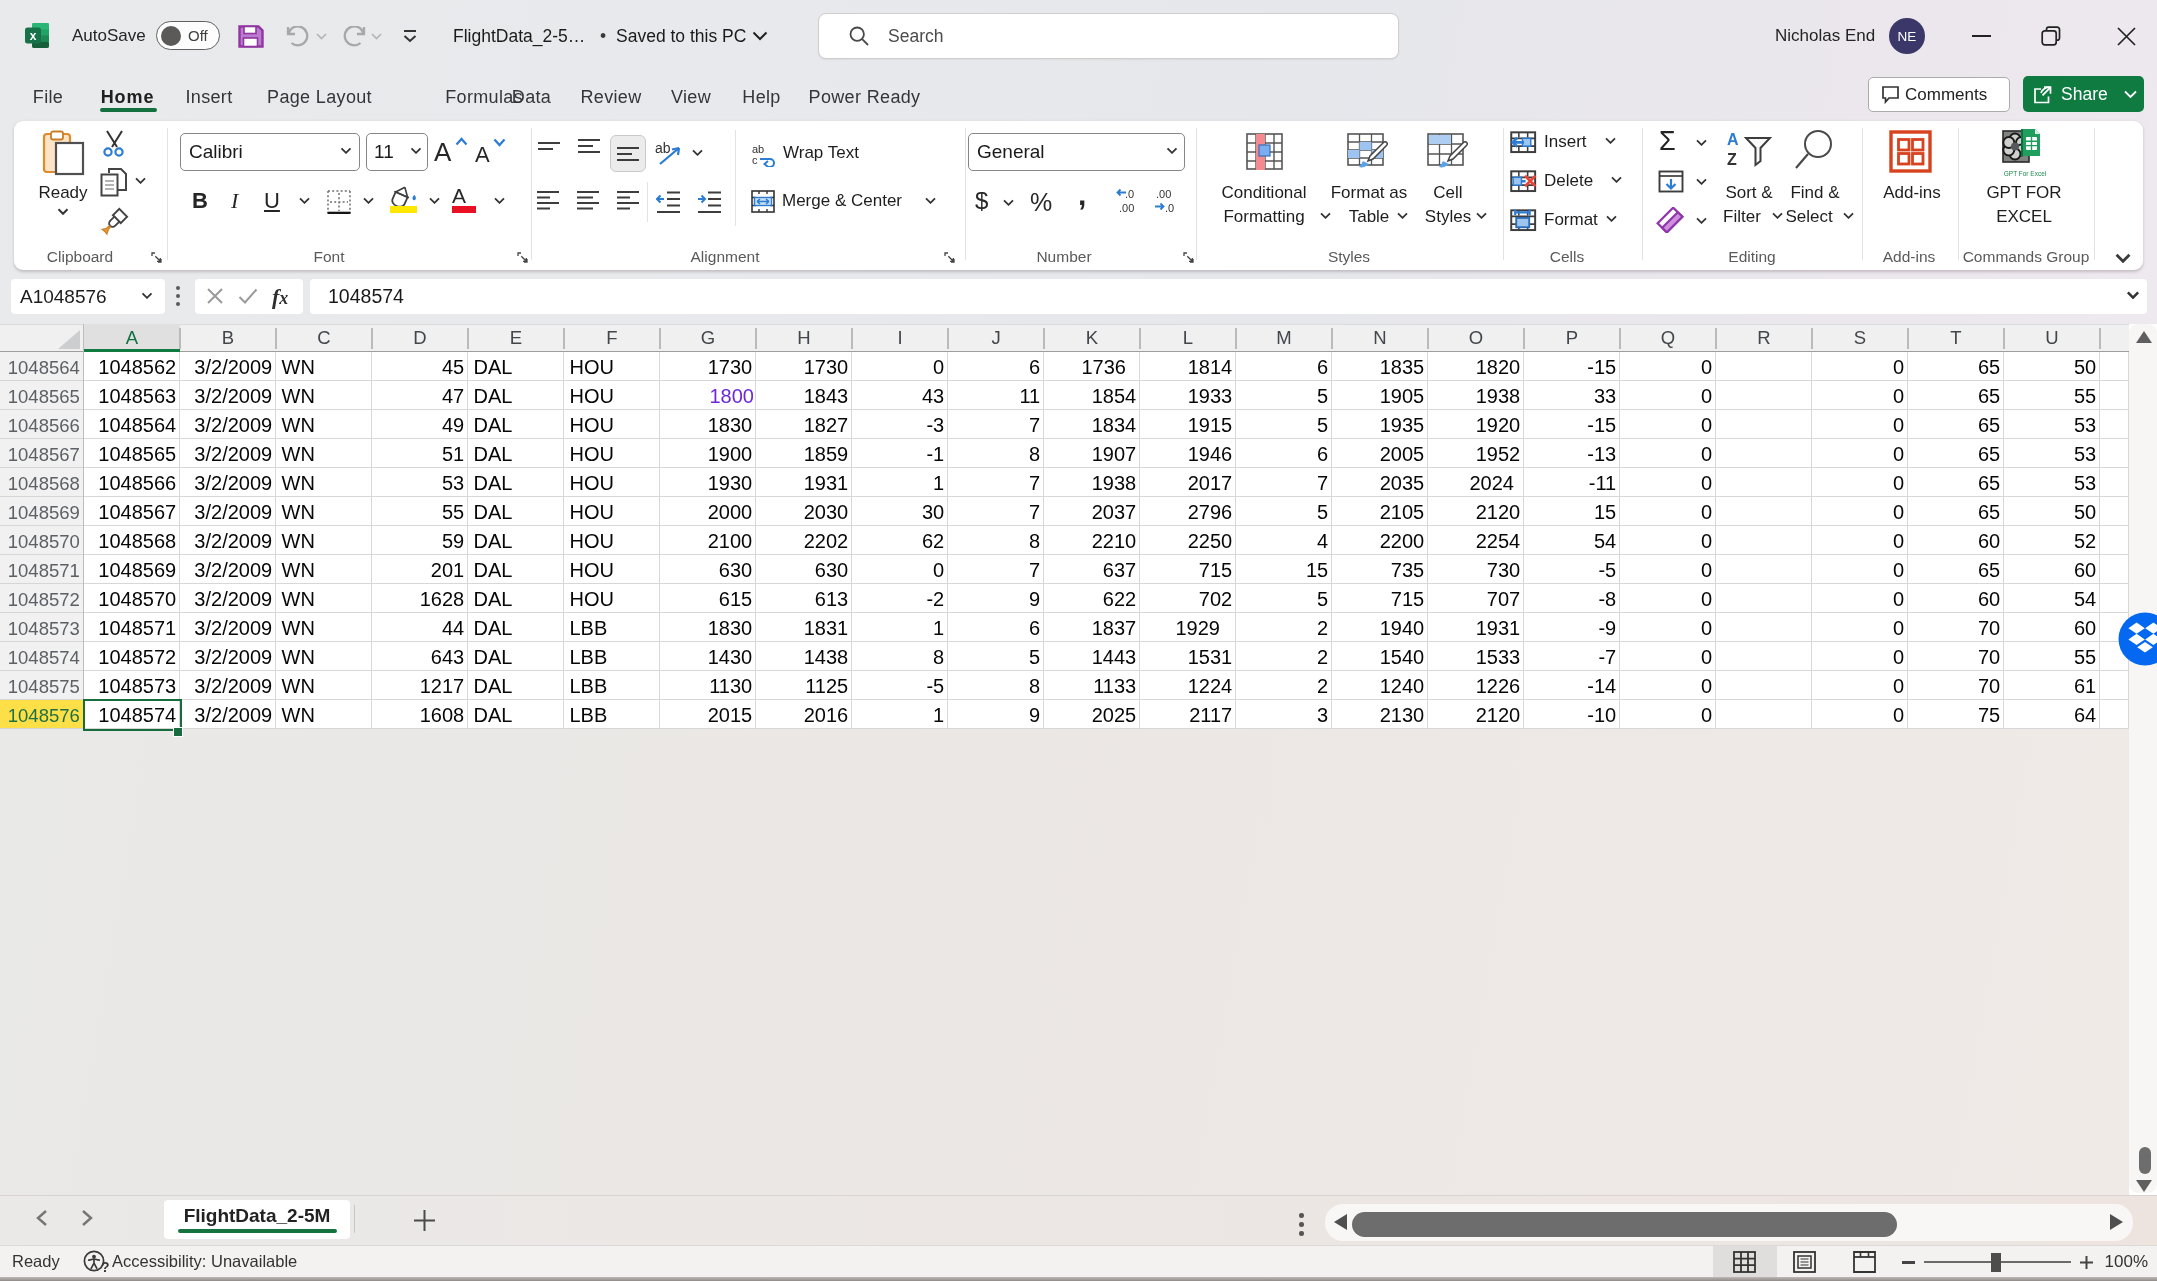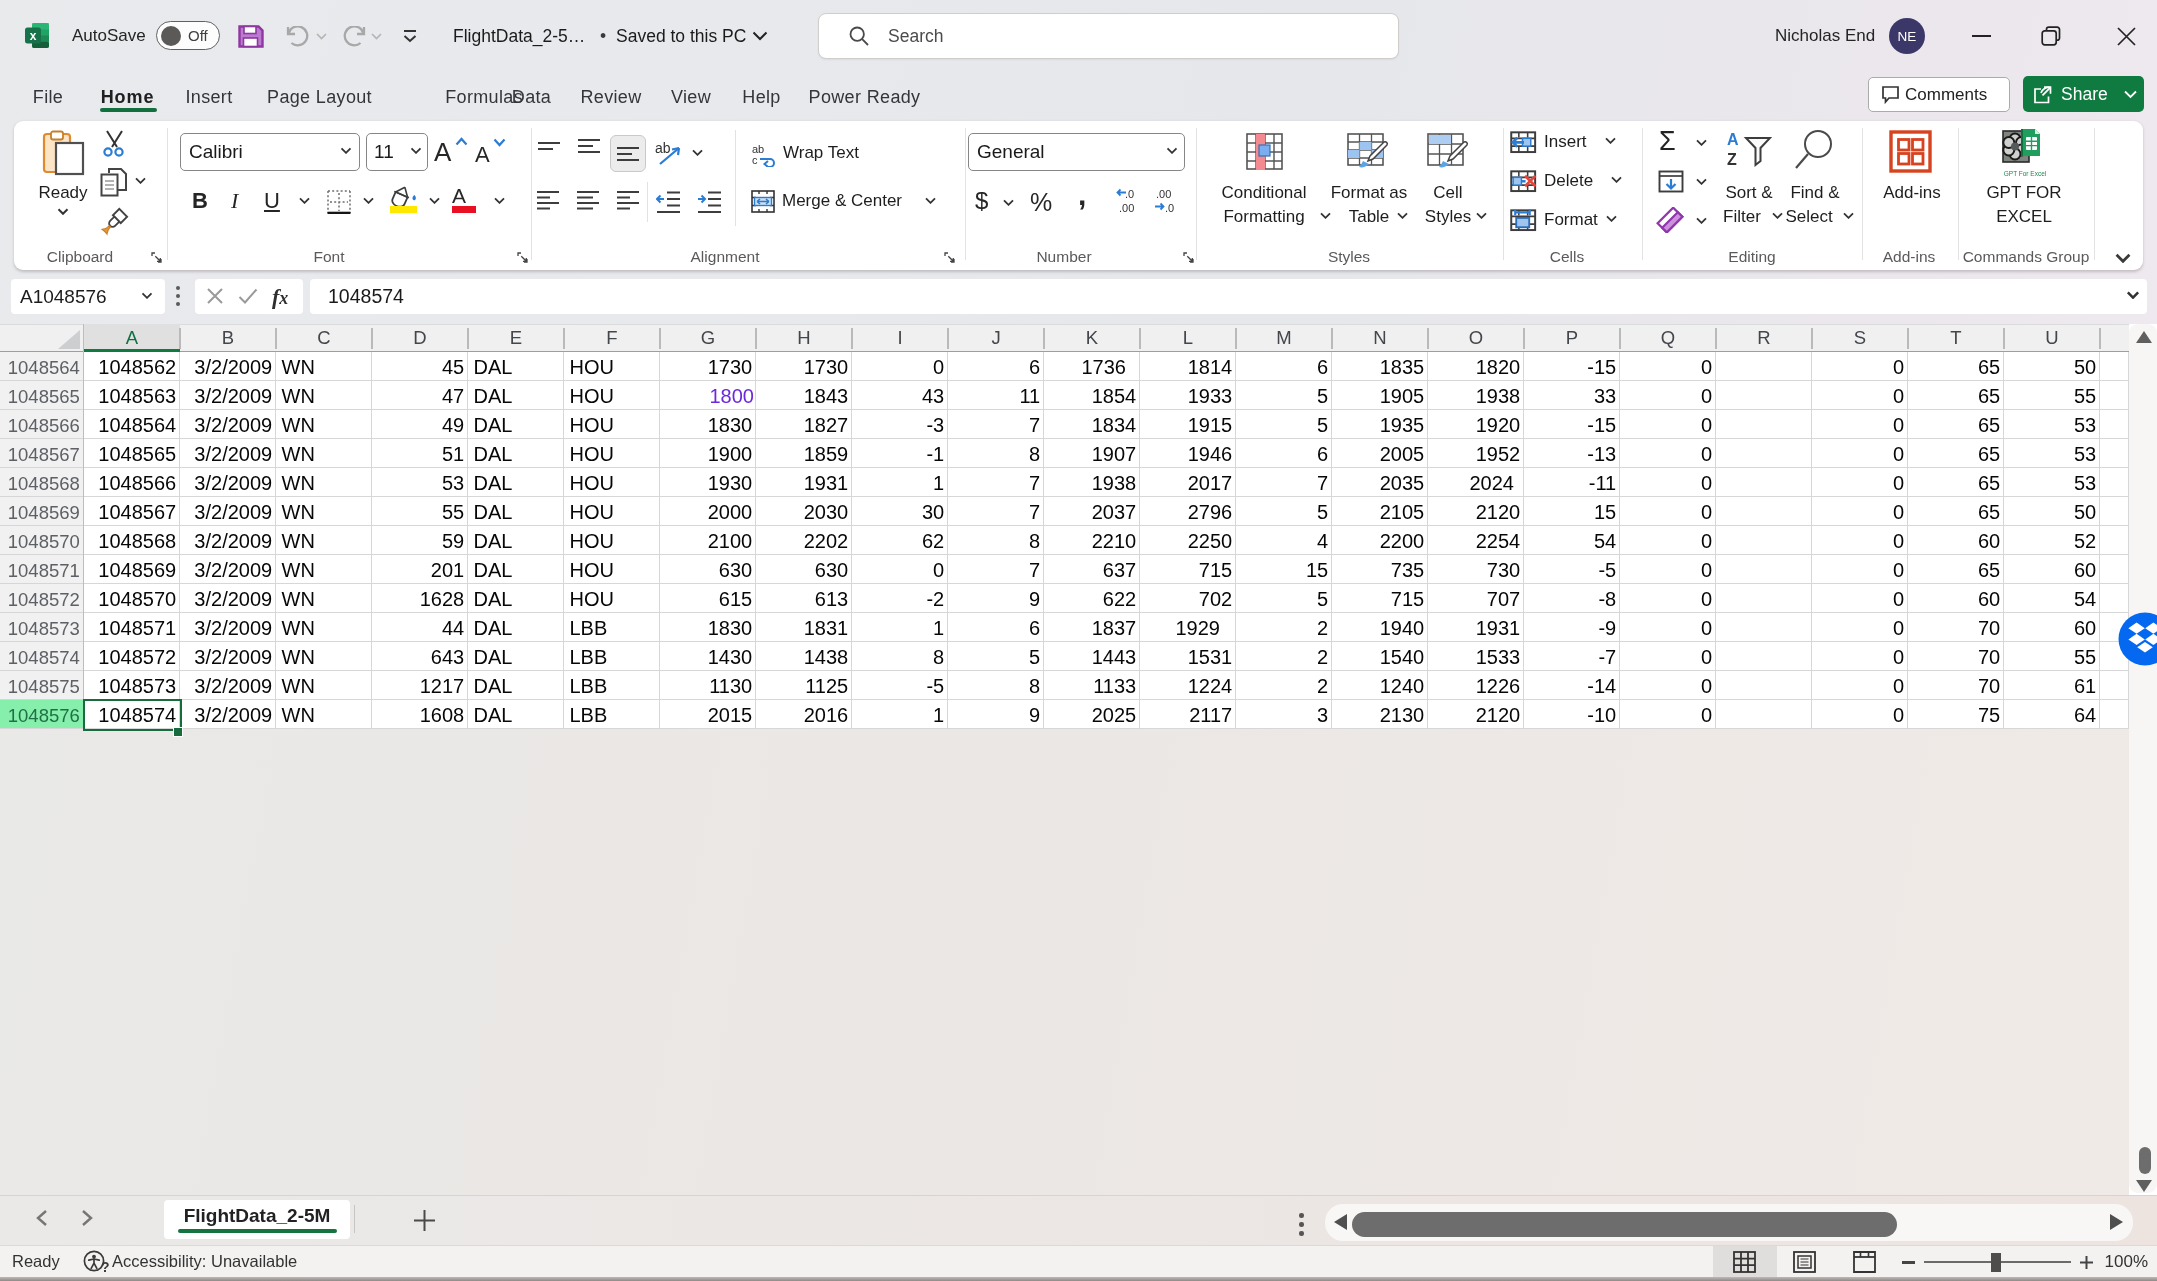--- a/index.html
+++ b/index.html
@@ -496,21 +496,21 @@
 <div class="ab" style="left:0;top:410.0px;width:84px;height:29.0px;background:#f1f1f2;border-bottom:1px solid #d6d6d6;text-align:right;line-height:31.2px;font-size:18.5px;color:#5d6064;padding-right:4.2px">1048566</div>
 <div class="ab" style="left:0;top:439.0px;width:84px;height:29.0px;background:#f1f1f2;border-bottom:1px solid #d6d6d6;text-align:right;line-height:31.2px;font-size:18.5px;color:#5d6064;padding-right:4.2px">1048567</div>
 <div class="ab" style="left:0;top:468.0px;width:84px;height:29.0px;background:#f1f1f2;border-bottom:1px solid #d6d6d6;text-align:right;line-height:31.2px;font-size:18.5px;color:#5d6064;padding-right:4.2px">1048568</div>
 <div class="ab" style="left:0;top:497.0px;width:84px;height:29.0px;background:#f1f1f2;border-bottom:1px solid #d6d6d6;text-align:right;line-height:31.2px;font-size:18.5px;color:#5d6064;padding-right:4.2px">1048569</div>
 <div class="ab" style="left:0;top:526.0px;width:84px;height:29.0px;background:#f1f1f2;border-bottom:1px solid #d6d6d6;text-align:right;line-height:31.2px;font-size:18.5px;color:#5d6064;padding-right:4.2px">1048570</div>
 <div class="ab" style="left:0;top:555.0px;width:84px;height:29.0px;background:#f1f1f2;border-bottom:1px solid #d6d6d6;text-align:right;line-height:31.2px;font-size:18.5px;color:#5d6064;padding-right:4.2px">1048571</div>
 <div class="ab" style="left:0;top:584.0px;width:84px;height:29.0px;background:#f1f1f2;border-bottom:1px solid #d6d6d6;text-align:right;line-height:31.2px;font-size:18.5px;color:#5d6064;padding-right:4.2px">1048572</div>
 <div class="ab" style="left:0;top:613.0px;width:84px;height:29.0px;background:#f1f1f2;border-bottom:1px solid #d6d6d6;text-align:right;line-height:31.2px;font-size:18.5px;color:#5d6064;padding-right:4.2px">1048573</div>
 <div class="ab" style="left:0;top:642.0px;width:84px;height:29.0px;background:#f1f1f2;border-bottom:1px solid #d6d6d6;text-align:right;line-height:31.2px;font-size:18.5px;color:#5d6064;padding-right:4.2px">1048574</div>
 <div class="ab" style="left:0;top:671.0px;width:84px;height:29.0px;background:#f1f1f2;border-bottom:1px solid #d6d6d6;text-align:right;line-height:31.2px;font-size:18.5px;color:#5d6064;padding-right:4.2px">1048575</div>
-<div class="ab" style="left:0;top:700.0px;width:84px;height:29.0px;background:#86efac;border-bottom:1px solid #d6d6d6;text-align:right;line-height:31.2px;font-size:18.5px;color:#1f7145;padding-right:4.2px">1048576</div>
+<div class="ab" style="left:0;top:700.0px;width:84px;height:29.0px;background:#fde047;border-bottom:1px solid #d6d6d6;text-align:right;line-height:31.2px;font-size:18.5px;color:#1f7145;padding-right:4.2px">1048576</div>
 <div class="ab" style="left:83px;top:352.0px;width:1.2px;height:377.0px;background:#bdbdbd"></div>
 <div class="ab" style="left:179.0px;top:352.0px;width:1px;height:377.0px;background:#d7d7d7"></div>
 <div class="ab" style="left:275.0px;top:352.0px;width:1px;height:377.0px;background:#d7d7d7"></div>
 <div class="ab" style="left:371.0px;top:352.0px;width:1px;height:377.0px;background:#d7d7d7"></div>
 <div class="ab" style="left:467.0px;top:352.0px;width:1px;height:377.0px;background:#d7d7d7"></div>
 <div class="ab" style="left:563.0px;top:352.0px;width:1px;height:377.0px;background:#d7d7d7"></div>
 <div class="ab" style="left:659.0px;top:352.0px;width:1px;height:377.0px;background:#d7d7d7"></div>
 <div class="ab" style="left:755.0px;top:352.0px;width:1px;height:377.0px;background:#d7d7d7"></div>
 <div class="ab" style="left:851.0px;top:352.0px;width:1px;height:377.0px;background:#d7d7d7"></div>
 <div class="ab" style="left:947.0px;top:352.0px;width:1px;height:377.0px;background:#d7d7d7"></div>

